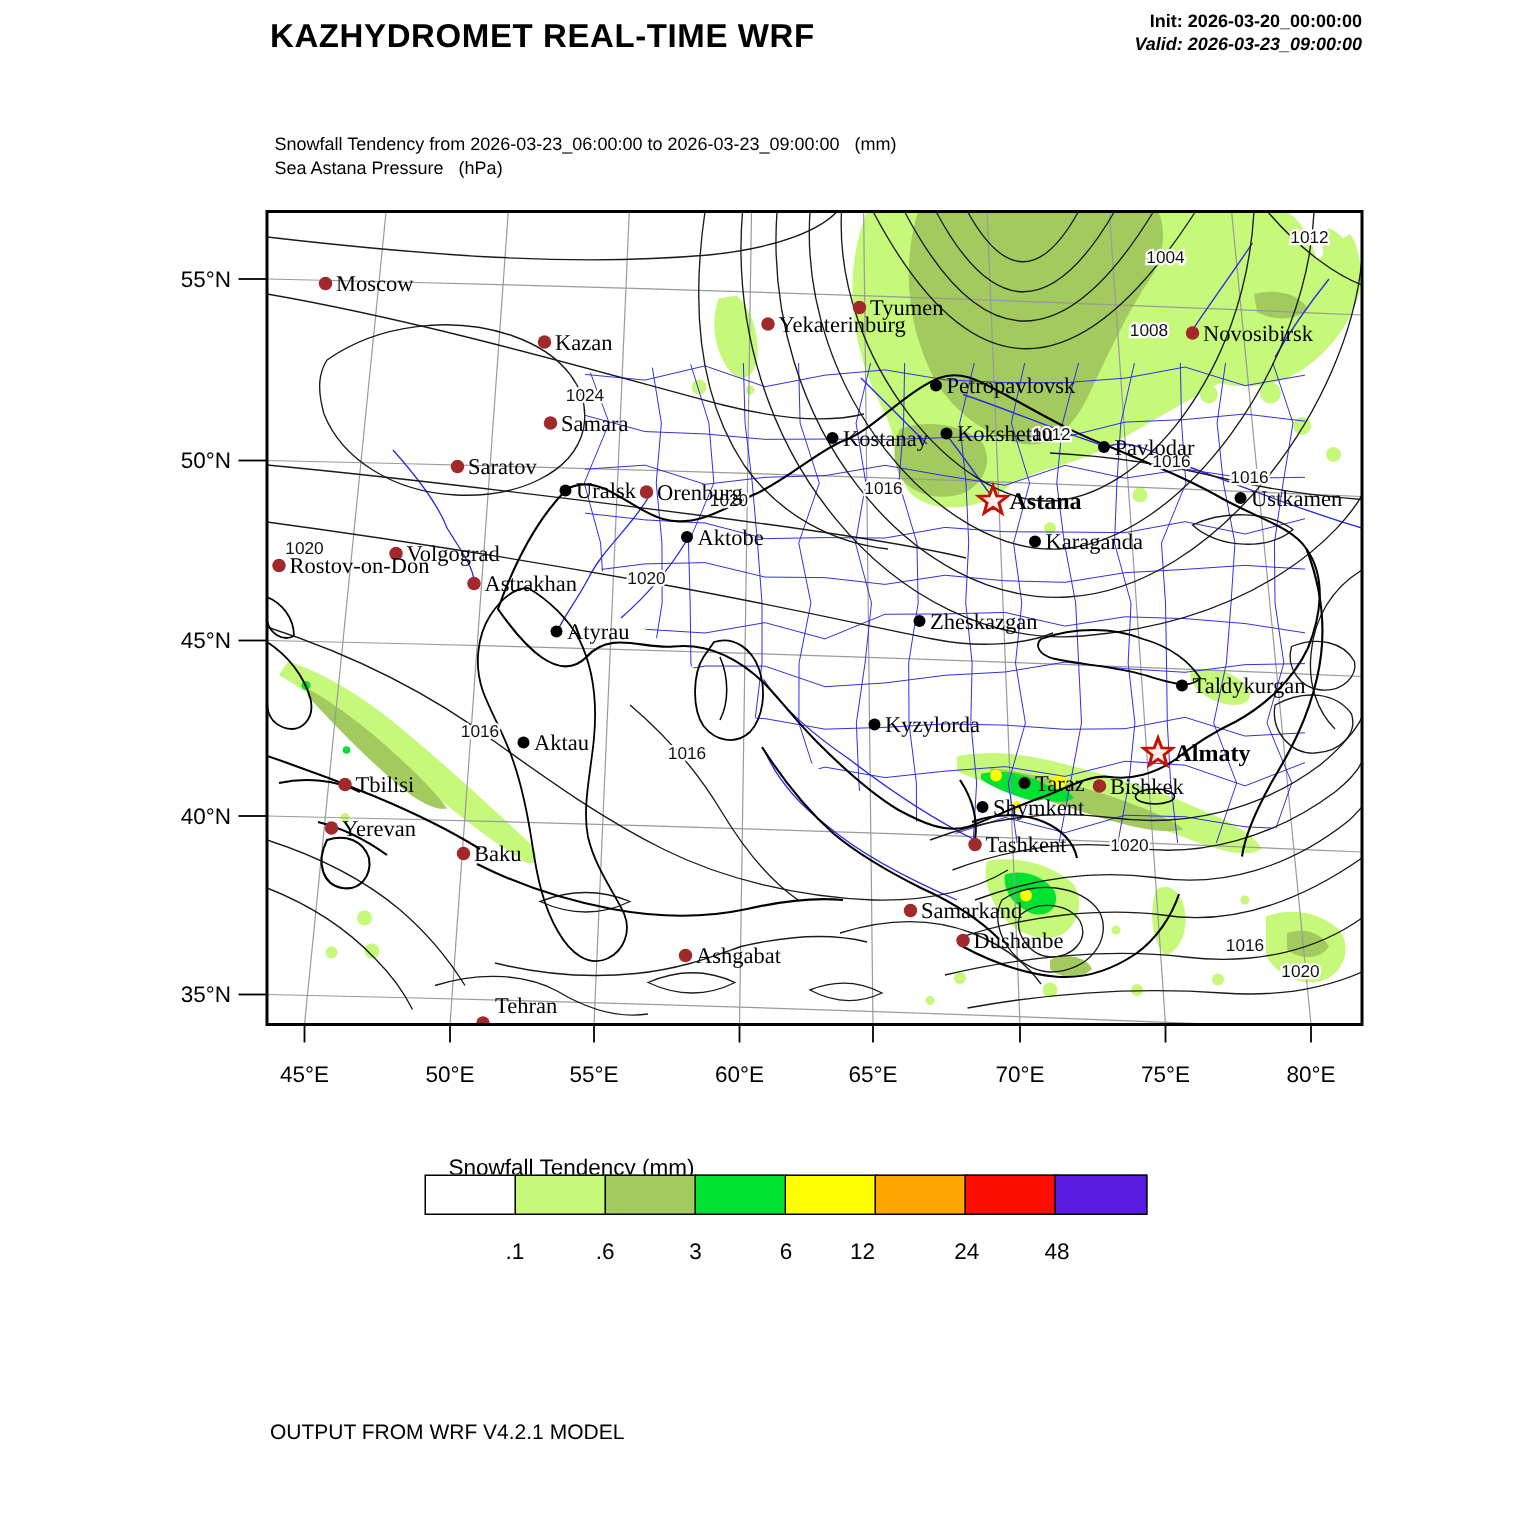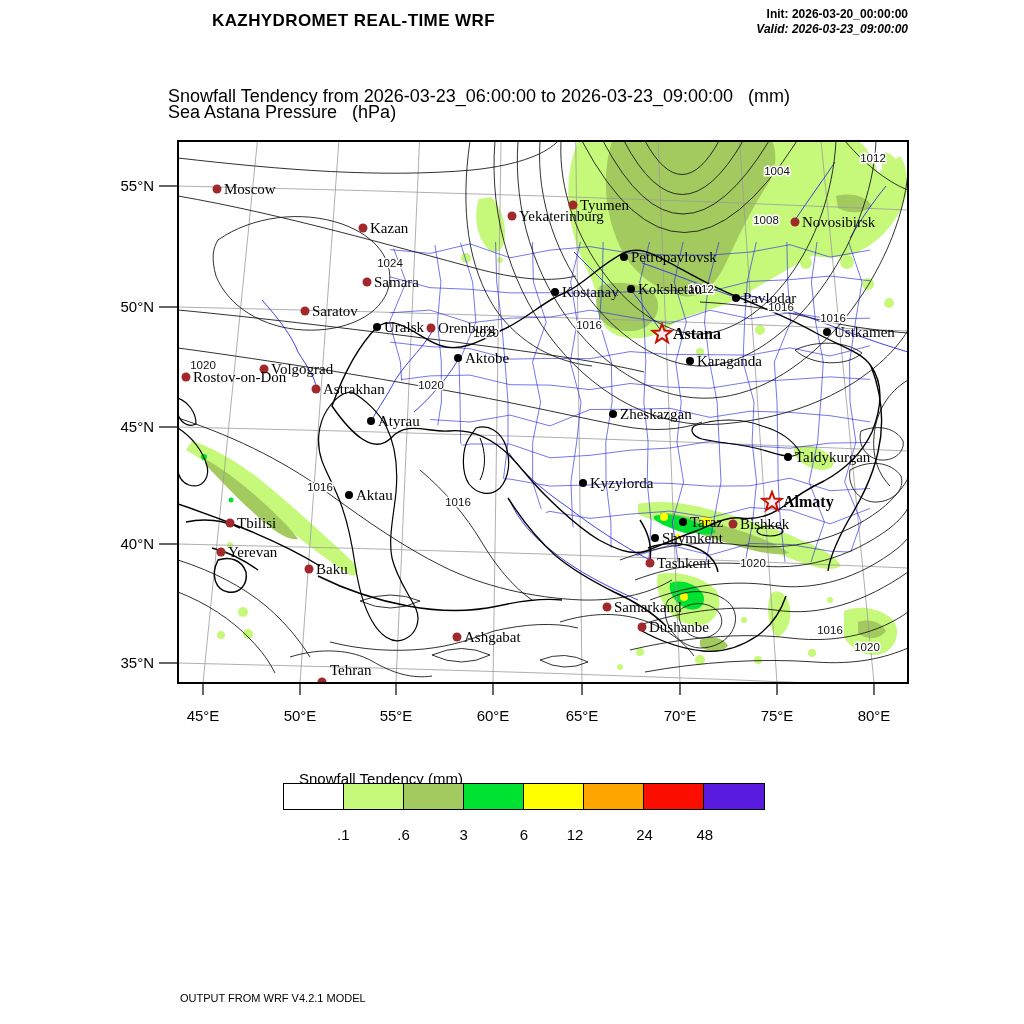--- a/index.html
+++ b/index.html
@@ -1,29 +1,29 @@
 <!DOCTYPE html>
 <html><head>
 <meta charset="utf-8">
 <style>
   html,body{margin:0;padding:0;background:#fff;}
   #page{position:relative;width:1024px;height:1024px;background:#fff;overflow:hidden;
         font-family:"Liberation Sans",sans-serif;color:#000;}
   #map-art{position:absolute;left:0;top:0;width:1024px;height:1024px;}
   .abs{position:absolute;}
-  .title{left:180px;top:11px;font-size:17px;font-weight:bold;letter-spacing:.4px;margin-left:32px;}
+  .title{left:180px;top:11px;font-size:22px;font-weight:bold;letter-spacing:.4px;}
   .init-line{right:116px;top:7px;font-size:12px;font-weight:bold;text-align:center;}
   .valid-line{right:116px;top:22px;font-size:12px;font-weight:bold;text-align:right;font-style:italic;}
-  .subtitle{left:168px;top:88px;font-size:18px;line-height:16px;white-space:pre;}
+  .subtitle{left:183px;top:88px;font-size:12px;line-height:16px;white-space:pre;}
   .legend-title{left:299px;top:750px;width:482px;text-align:left;font-size:15px;margin-top:20px;}
   #legend-bar{position:absolute;left:283px;top:783px;width:482px;height:27px;display:flex;}
   #legend-bar .cell{flex:1 1 0;border:1.5px solid #000;margin-left:-1.5px;}
   #legend-bar .cell:first-child{margin-left:0;}
   .legend-tick{position:absolute;top:826px;transform:translateX(-50%);font-size:15px;}
-  .footer{left:180px;top:990px;font-size:11px;line-height:16px;white-space:pre;}
+  .footer{left:180px;top:946px;font-size:14px;line-height:16px;white-space:pre;}
 </style>
 </head>
 <body>
 
 <div id="page">
 
   <div class="abs title">KAZHYDROMET REAL-TIME WRF</div>
   <div class="abs init-line">Init: 2026-03-20_00:00:00</div>
   <div class="abs valid-line">Valid: 2026-03-23_09:00:00</div>
 

